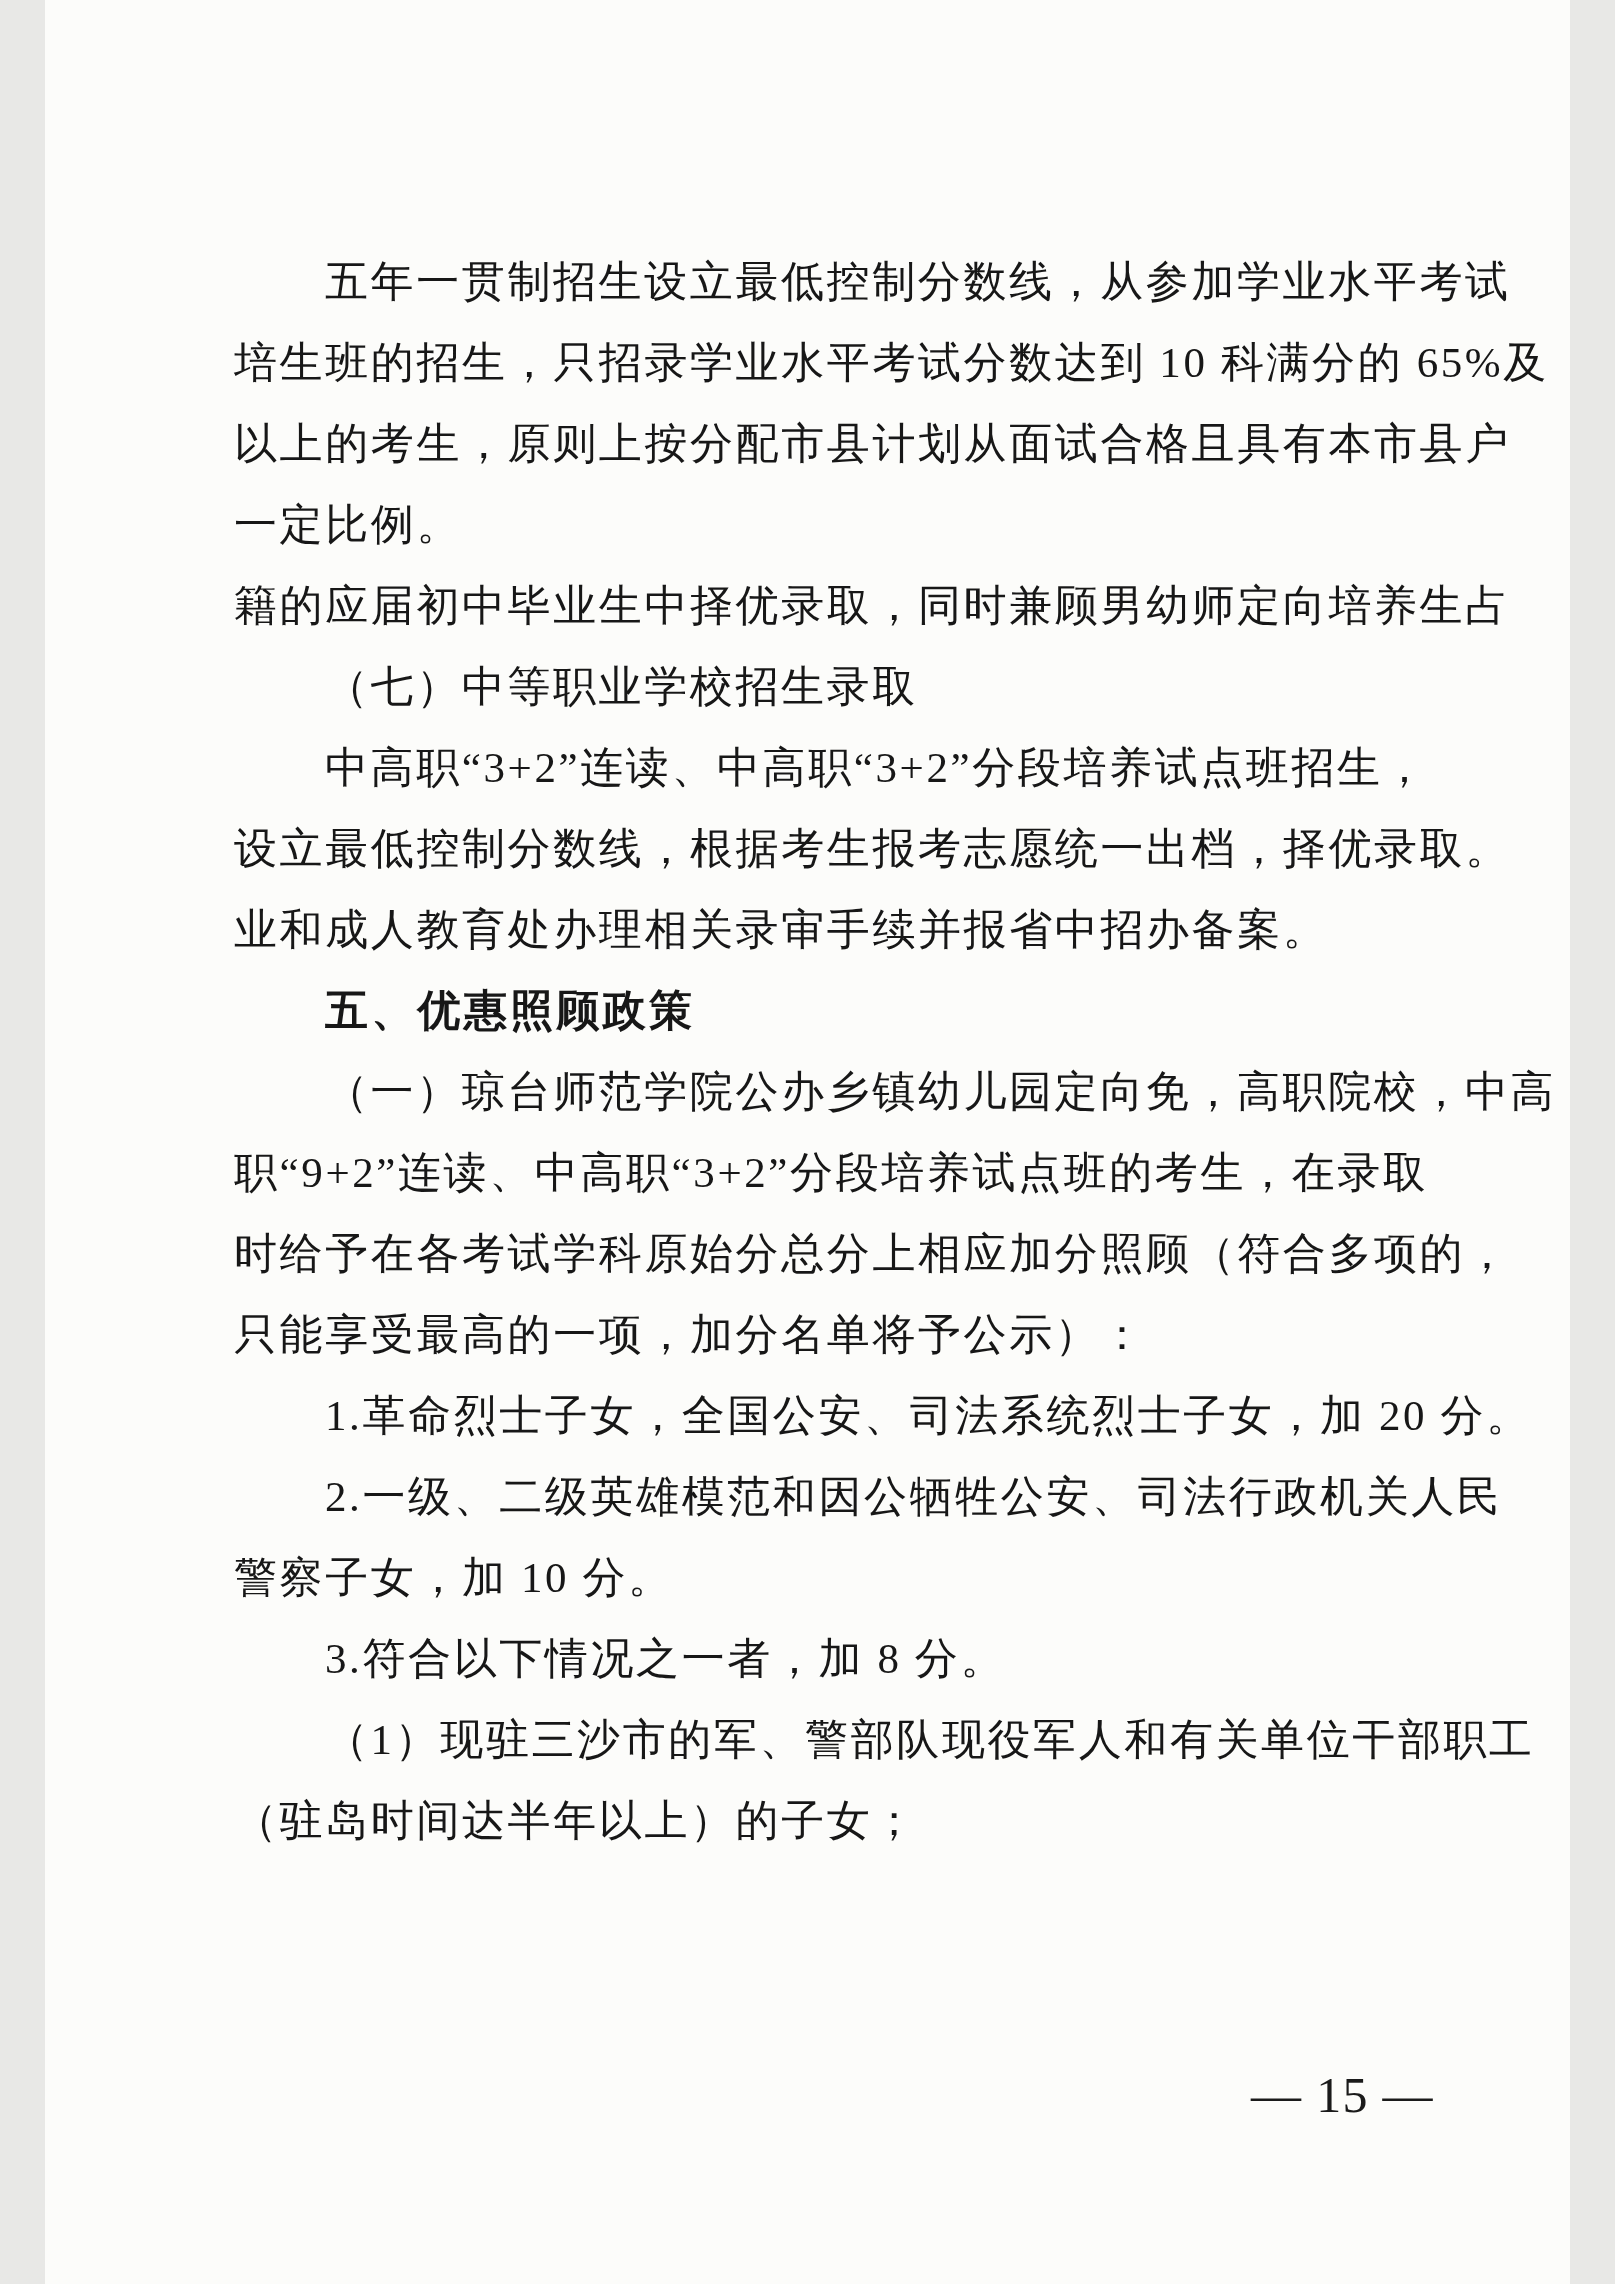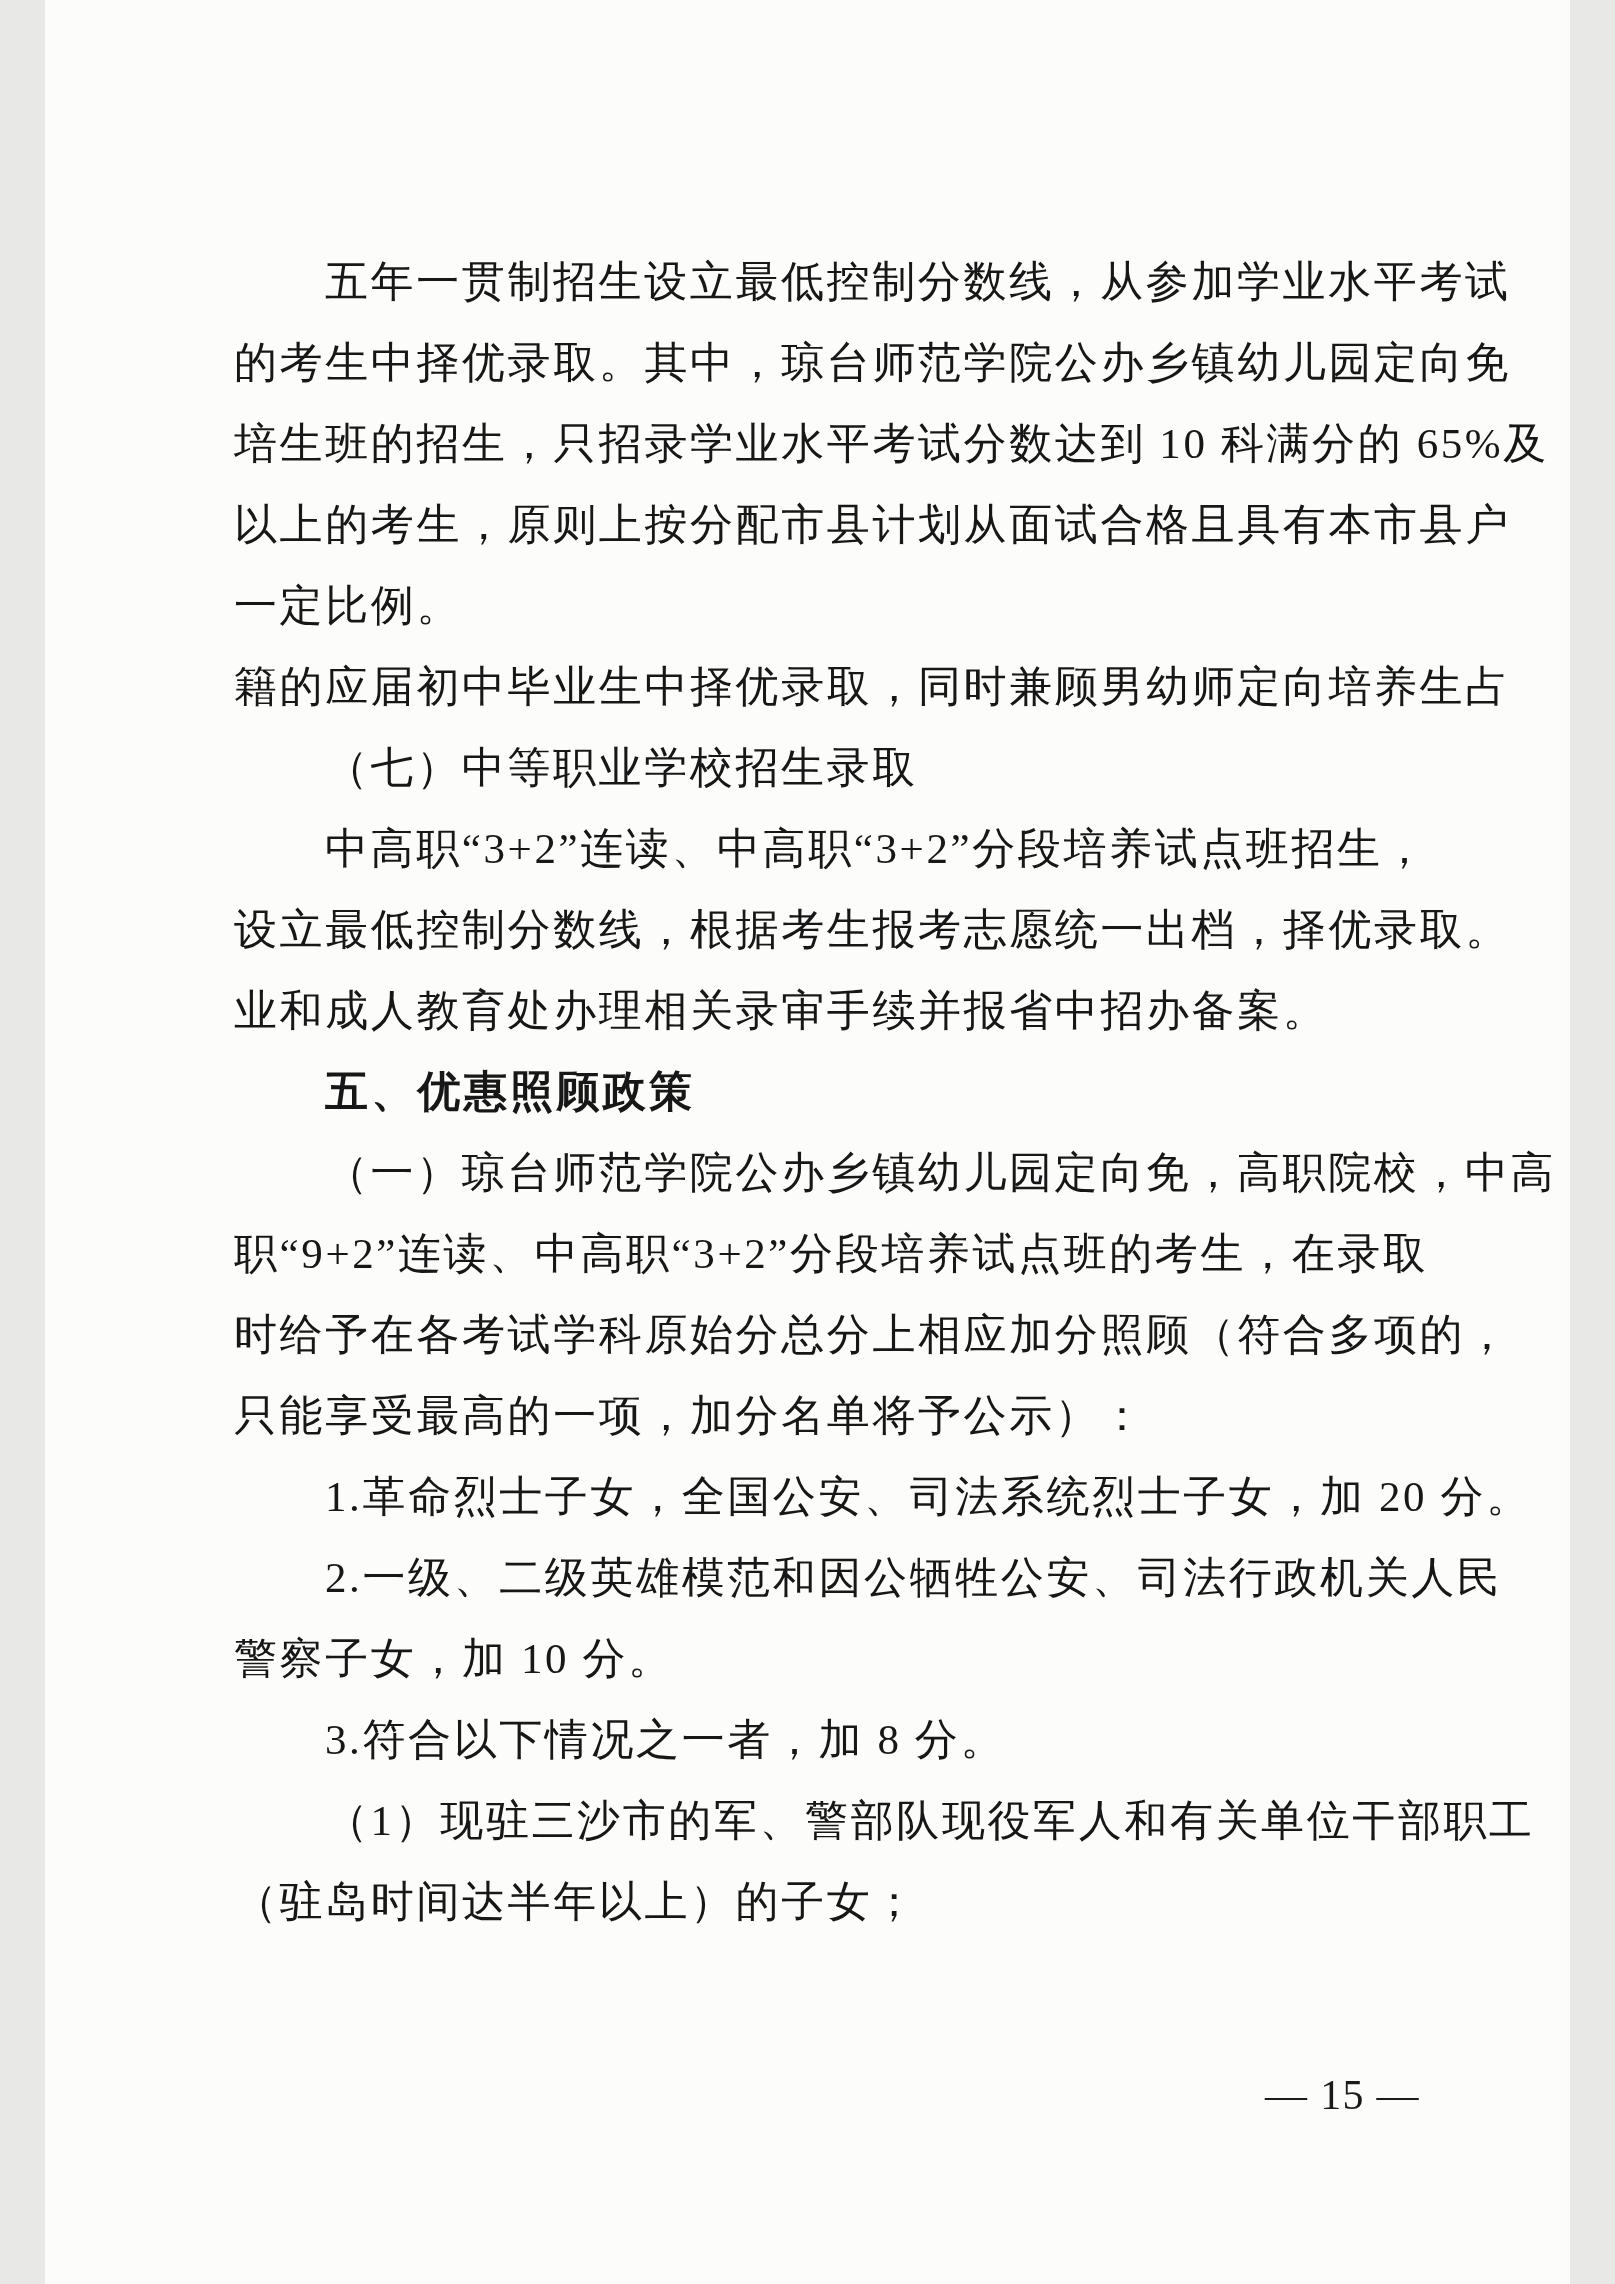--- a/index.html
+++ b/index.html
@@ -38,33 +38,32 @@
     font-weight: 700;
     font-family: "Liberation Sans", "DejaVu Sans", sans-serif;
     letter-spacing: 3.3px;
   }
   .page-number {
     position: absolute;
     left: 1206px;
     top: 2068px;
     width: 183px;
     text-align: center;
-    font-size: 42px;
+    font-size: 50px;
     line-height: 55px;
     letter-spacing: 1.3px;
     color: #1a1a1a;
   }
 </style>
 </head>
 <body>
 
 <div class="page">
   <div class="text-block">
     <div class="line indent">五年一贯制招生设立最低控制分数线，从参加学业水平考试</div>
-    <div class="line">的考生中择优录取。其中，琼台师范学院公办乡镇幼儿园定向免</div>
     <div class="line">培生班的招生，只招录学业水平考试分数达到 10 科满分的 65%及</div>
     <div class="line">以上的考生，原则上按分配市县计划从面试合格且具有本市县户</div>
     <div class="line">一定比例。</div>
     <div class="line">籍的应届初中毕业生中择优录取，同时兼顾男幼师定向培养生占</div>
     <div class="line indent">（七）中等职业学校招生录取</div>
     <div class="line indent">中高职“3+2”连读、中高职“3+2”分段培养试点班招生，</div>
     <div class="line">设立最低控制分数线，根据考生报考志愿统一出档，择优录取。</div>
     <div class="line">业和成人教育处办理相关录审手续并报省中招办备案。</div>
     <div class="line indent heading">五、优惠照顾政策</div>
     <div class="line indent">（一）琼台师范学院公办乡镇幼儿园定向免，高职院校，中高</div>

